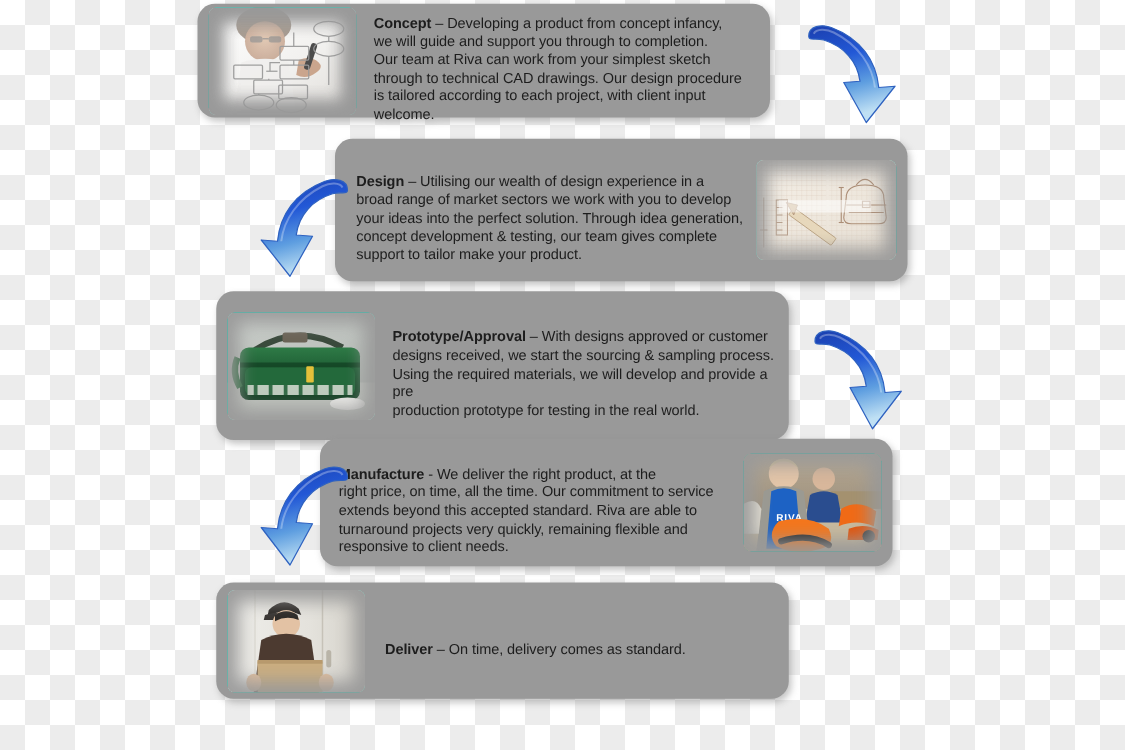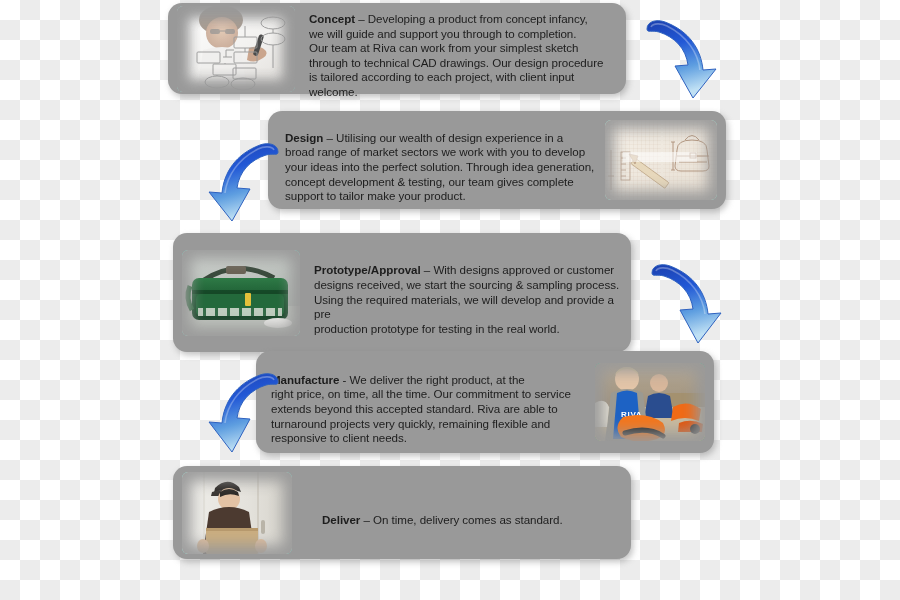--- a/index.html
+++ b/index.html
@@ -63,22 +63,22 @@
     pointer-events: none;
   }
   .thumb svg { display: block; }
 
   
   .arrow {
     position: absolute;
   }
 
   
-  #panel-concept    { left: 168px; top: 3px;   width: 458px;  height: 91px;  padding: 0 8px 0 9px; }
-  #panel-design     { left: 268px; top: 111px; width: 458px;  height: 98px;  padding: 0 9px 0 17px; }
+  #panel-concept    { left: 158px; top: 3px;   width: 458px;  height: 91px;  padding: 0 8px 0 9px; }
+  #panel-design     { left: 268px; top: 111px; width: 458px;  height: 114px;  padding: 0 9px 0 17px; }
   #panel-prototype  { left: 173px; top: 233px; width: 458px;  height: 119px;  padding: 0 8px 0 9px; }
   #panel-manufacture{ left: 256px; top: 351px; width: 458px;  height: 102px; padding: 0 9px 0 15px; }
   #panel-deliver    { left: 173px; top: 466px; width: 458px;  height: 93px;  padding: 0 8px 0 9px; }
 
   #arrow-1 { left: 643px; top: 13px;  width: 86px; height: 90px; }
   #arrow-2 { left: 196px; top: 136px; width: 86px; height: 90px; }
   #arrow-3 { left: 648px; top: 257px; width: 86px; height: 92px; }
   #arrow-4 { left: 196px; top: 366px; width: 86px; height: 92px; }
 </style>
 </head>
@@ -417,18 +417,18 @@
         <path d="M27 40 q20 -10 40 0 l6 42 h-52 z" fill="#4c3a30"></path>
 
         <rect x="24" y="56" width="52" height="26" rx="1.5" fill="#cbae80"></rect>
         <rect x="24" y="56" width="52" height="3" fill="#b89a6d"></rect>
 
         <ellipse cx="21" cy="74" rx="6" ry="7" fill="#e0bf9f"></ellipse>
         <ellipse cx="79" cy="74" rx="6" ry="7" fill="#e0bf9f"></ellipse>
       </svg>
       <div class="fade"></div>
     </div>
-    <div class="panel-text" style="margin-left:30px;text-align:center;">
+    <div class="panel-text" style="margin-left:16px;text-align:center;">
       <span class="lead">Deliver</span><span> – On time, delivery comes as standard.</span>
     </div>
   </div>
 
 </div>
 
 </body></html>

